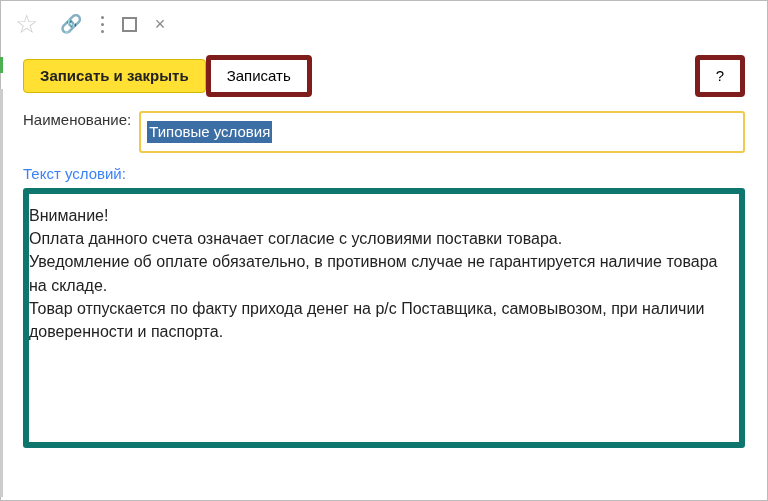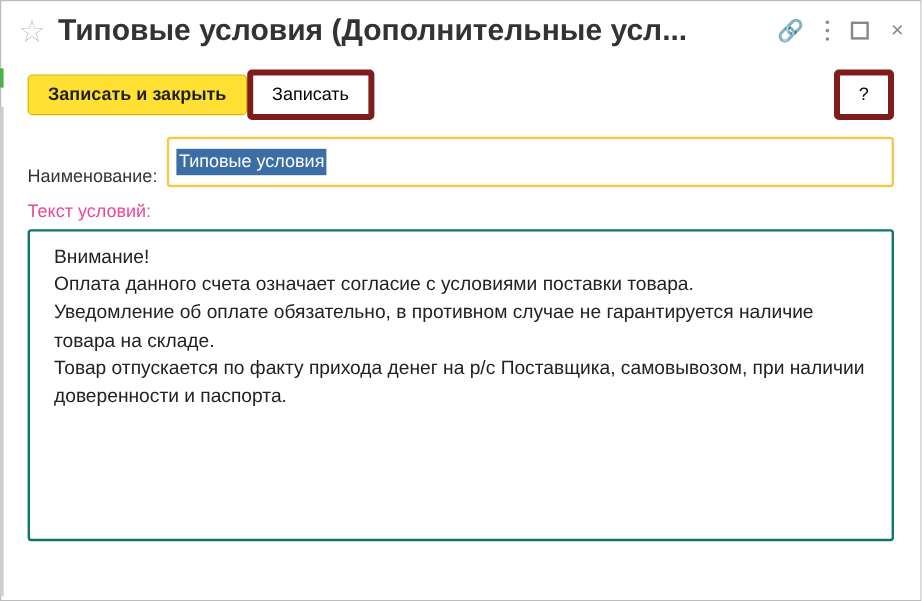--- a/index.html
+++ b/index.html
@@ -101,21 +101,21 @@
     border-right: 4px solid transparent;
     border-top: 5px solid #777;
     vertical-align: middle;
   }
 
   .form {
     padding: 4px 22px 10px 22px;
   }
   .row {
     display: flex;
-    align-items: flex-end;
+    align-items: flex-start;
     margin-bottom: 12px;
   }
   .label {
     color: #333;
     font-size: 15px;
     margin-right: 8px;
     white-space: nowrap;
   }
   .name-input-wrap {
     flex: 1;
@@ -129,48 +129,47 @@
   }
   .name-input {
     display: inline-block;
     background: #3b6ea5;
     color: #fff;
     font-size: 15px;
     padding: 0 2px;
     line-height: 22px;
   }
   .conditions-label {
-    color: #ec4899;
+    color: #3b82f6;
     font-size: 15px;
     margin-bottom: 6px;
   }
   .textarea {
     width: 100%;
     height: 260px;
-    border: 2px solid #0f766e;
+    border: 6px solid #0f766e;
     border-radius: 3px;
-    padding: 10px 20px;
+    padding: 10px 0;
     font-size: 16px;
     line-height: 1.45;
     white-space: pre-wrap;
     color: #222;
     overflow: auto;
     background: #fff;
   }
 </style>
 </head>
 <body>
 
 <div class="window">
   <div class="left-edge-green"></div>
   <div class="left-edge-grey"></div>
 
   <div class="titlebar">
     <span class="star-icon">☆</span>
-    <div class="title">Типовые условия (Дополнительные усл...</div>
     <div class="title-controls">
       <span class="link-icon">🔗</span>
       <div class="kebab">
         <div></div>
           <div></div>
           <div></div>
       </div>
       <span class="max-icon"></span>
       <span class="close-icon">×</span>
     </div>

